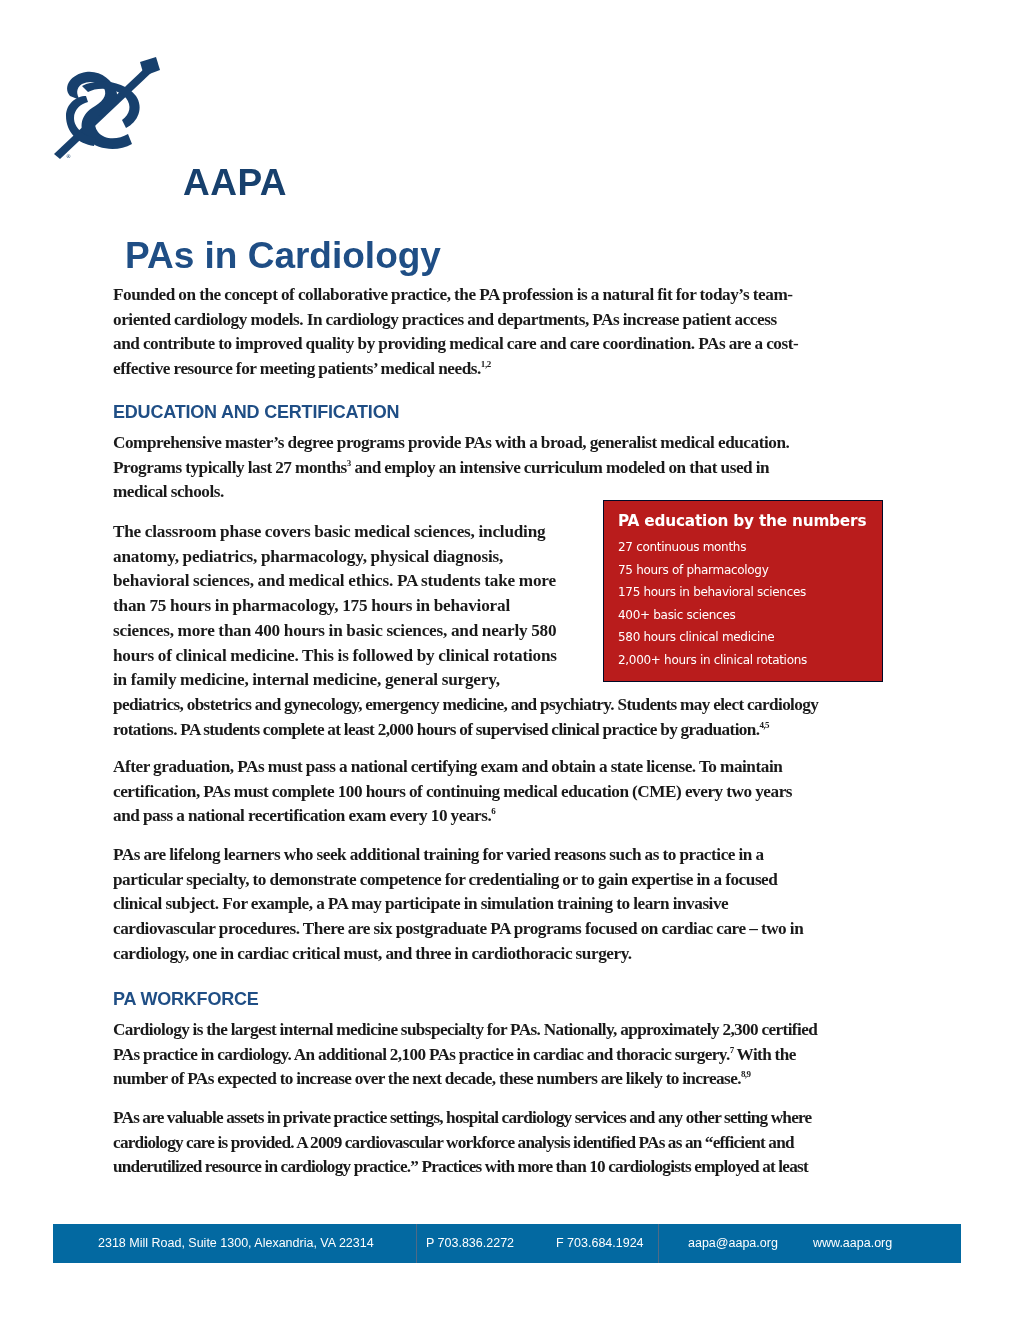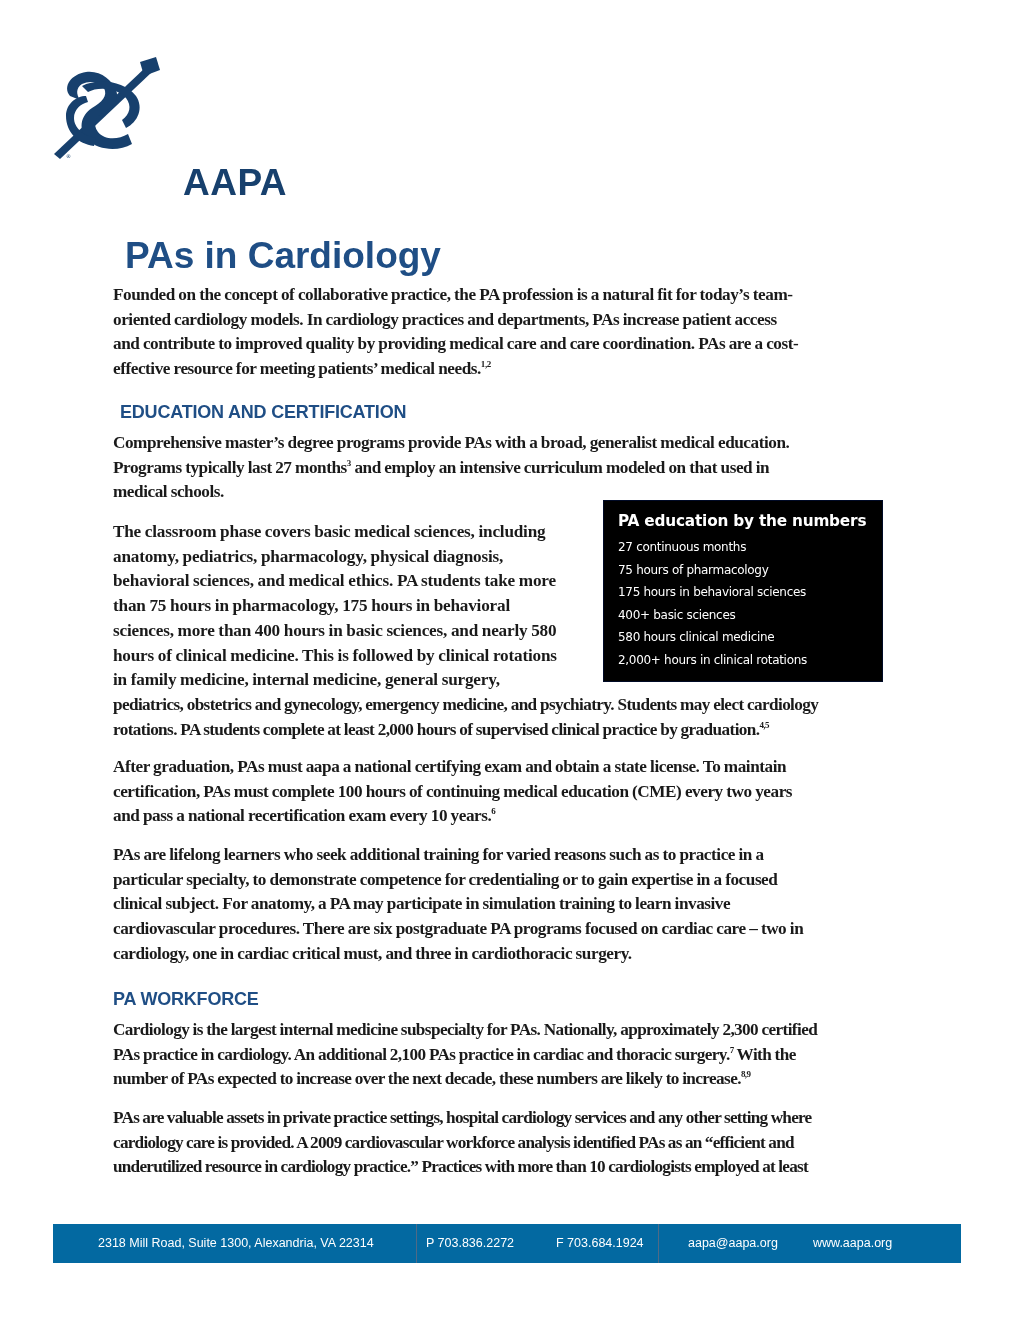--- a/index.html
+++ b/index.html
@@ -5,21 +5,21 @@
   html, body { margin: 0; padding: 0; background: #ffffff; }
   body { width: 1020px; height: 1320px; position: relative; overflow: hidden; font-family: "Liberation Serif", serif; color: #1a1a1a; }
   .logo { position: absolute; left: 52px; top: 56px; width: 200px; height: 104px; }
   .logo svg { width: 100%; height: 100%; display: block; }
   .logo-text { position: absolute; left: 131px; top: 106px; font-family: "Liberation Sans", sans-serif; font-weight: bold; font-size: 37px; color: #17406d; letter-spacing: 0.5px; }
   .title { position: absolute; left: 113px; top: 223px; margin: 12px; font-family: "Liberation Sans", sans-serif; font-weight: bold; font-size: 37px; color: #1f4e85; }
   .text { position: absolute; left: 113px; font-size: 17.2px; line-height: 24.7px; color: #1a1a1a; margin: 0; letter-spacing: -0.45px; word-spacing: -0.3px; }
   .text .line { display: block; white-space: nowrap; font-weight: bold; }
   sup { font-size: 9px; vertical-align: 7px; line-height: 0; }
   .h2 { position: absolute; left: 113px; margin: 0; font-family: "Liberation Sans", sans-serif; font-weight: bold; font-size: 18px; color: #1f4e85; letter-spacing: -0.2px; }
-  .callout { position: absolute; left: 603px; top: 500px; width: 280px; height: 182px; background: #000000; border: 1px solid #000a26; box-sizing: border-box; padding: 9px 0 0 14px; color: #ffffff; font-family: "DejaVu Sans", sans-serif; }
+  .callout { position: absolute; left: 603px; top: 500px; width: 280px; height: 182px; background: #b91c1c; border: 1px solid #000a26; box-sizing: border-box; padding: 9px 0 0 14px; color: #ffffff; font-family: "DejaVu Sans", sans-serif; }
   .callout .ctitle { font-weight: bold; font-size: 15.3px; line-height: 22px; margin-bottom: 4px; letter-spacing: -0.2px; }
   .callout .citem { font-size: 12px; line-height: 22.5px; letter-spacing: -0.3px; white-space: nowrap; }
   .footer { position: absolute; left: 53px; top: 1224px; width: 908px; height: 39px; background: #0369a1; color: #ffffff; font-family: "Liberation Sans", sans-serif; font-size: 12.5px; }
   .footer .f { position: absolute; top: 12px; white-space: nowrap; }
   .footer .div { position: absolute; top: 0; width: 1px; height: 39px; background: #4f6a86; }
 </style>
 </head>
 <body>
 
 <div class="logo">
@@ -38,21 +38,21 @@
 
 <h1 class="title">PAs in Cardiology</h1>
 
 <p class="text" style="top:283px;">
   <span class="line">Founded on the concept of collaborative practice, the PA profession is a natural fit for today’s team-</span>
   <span class="line">oriented cardiology models. In cardiology practices and departments, PAs increase patient access</span>
   <span class="line">and contribute to improved quality by providing medical care and care coordination. PAs are a cost-</span>
   <span class="line"><span>effective resource for meeting patients’ medical needs.</span><sup>1,2</sup></span>
 </p>
 
-<h2 class="h2" style="top:402px;margin-left:7px;">EDUCATION AND CERTIFICATION</h2>
+<h2 class="h2" style="top:402px;">EDUCATION AND CERTIFICATION</h2>
 
 <p class="text" style="top:431px;">
   <span class="line">Comprehensive master’s degree programs provide PAs with a broad, generalist medical education.</span>
   <span class="line"><span>Programs typically last 27 months</span><sup>3</sup><span> and employ an intensive curriculum modeled on that used in</span></span>
   <span class="line">medical schools.</span>
 </p>
 
 <div class="callout">
   <div class="ctitle">PA education by the numbers</div>
   <div class="citem">27 continuous months</div>
@@ -69,29 +69,29 @@
   <span class="line">behavioral sciences, and medical ethics. PA students take more</span>
   <span class="line">than 75 hours in pharmacology, 175 hours in behavioral</span>
   <span class="line">sciences, more than 400 hours in basic sciences, and nearly 580</span>
   <span class="line">hours of clinical medicine. This is followed by clinical rotations</span>
   <span class="line">in family medicine, internal medicine, general surgery,</span>
   <span class="line" style="letter-spacing:-0.6px;">pediatrics, obstetrics and gynecology, emergency medicine, and psychiatry. Students may elect cardiology</span>
   <span class="line" style="letter-spacing:-0.6px;"><span>rotations. PA students complete at least 2,000 hours of supervised clinical practice by graduation.</span><sup>4,5</sup></span>
 </p>
 
 <p class="text" style="top:755px;">
-  <span class="line">After graduation, PAs must aapa a national certifying exam and obtain a state license. To maintain</span>
+  <span class="line">After graduation, PAs must pass a national certifying exam and obtain a state license. To maintain</span>
   <span class="line">certification, PAs must complete 100 hours of continuing medical education (CME) every two years</span>
   <span class="line"><span>and pass a national recertification exam every 10 years.</span><sup>6</sup></span>
 </p>
 
 <p class="text" style="top:843px;">
   <span class="line">PAs are lifelong learners who seek additional training for varied reasons such as to practice in a</span>
   <span class="line">particular specialty, to demonstrate competence for credentialing or to gain expertise in a focused</span>
-  <span class="line">clinical subject. For anatomy, a PA may participate in simulation training to learn invasive</span>
+  <span class="line">clinical subject. For example, a PA may participate in simulation training to learn invasive</span>
   <span class="line">cardiovascular procedures. There are six postgraduate PA programs focused on cardiac care – two in</span>
   <span class="line">cardiology, one in cardiac critical must, and three in cardiothoracic surgery.</span>
 </p>
 
 <h2 class="h2" style="top:989px;">PA WORKFORCE</h2>
 
 <p class="text" style="top:1018px; letter-spacing:-0.6px;">
   <span class="line">Cardiology is the largest internal medicine subspecialty for PAs. Nationally, approximately 2,300 certified</span>
   <span class="line"><span>PAs practice in cardiology. An additional 2,100 PAs practice in cardiac and thoracic surgery.</span><sup>7</sup><span> With the</span></span>
   <span class="line"><span>number of PAs expected to increase over the next decade, these numbers are likely to increase.</span><sup>8,9</sup></span>

